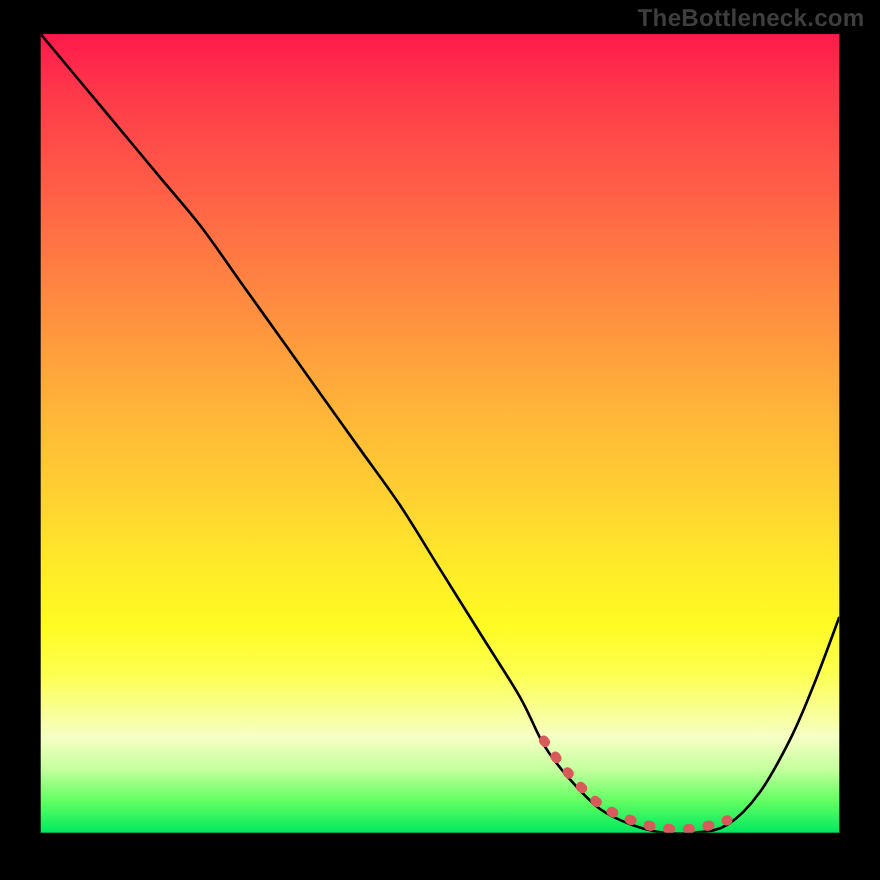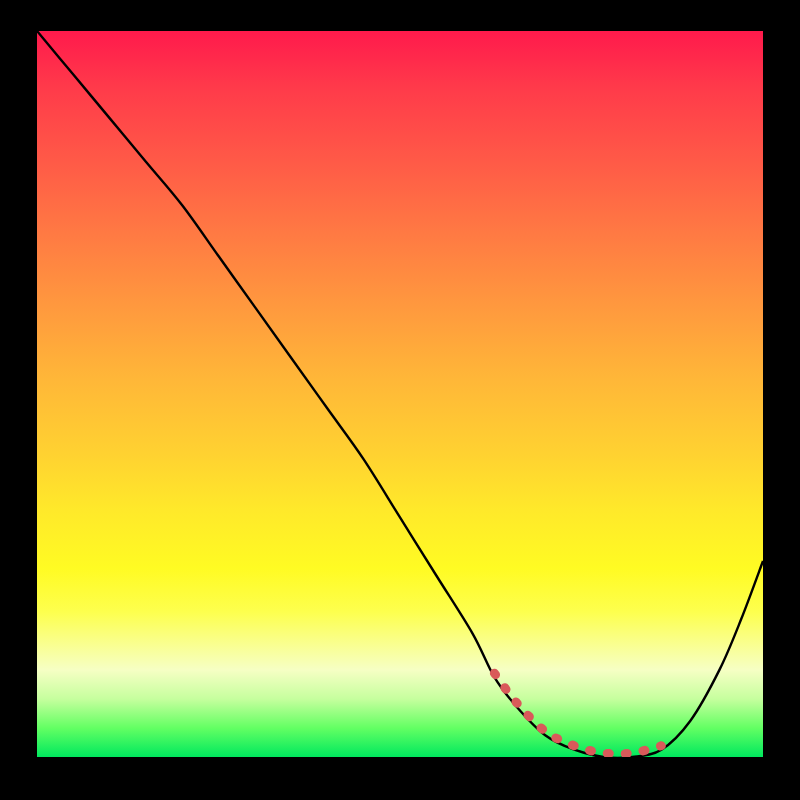--- a/index.html
+++ b/index.html
@@ -69,20 +69,21 @@
     width: 100%;
     height: 100%;
     z-index: 3;
   }
 </style>
 </head>
 <body>
 
 <div class="frame">
 
+  <div class="watermark">TheBottleneck.com</div>
 
   <div class="plot">
     <div class="gradient"></div>
 
     <svg class="curve" viewBox="0 0 726 726" preserveAspectRatio="none">
       <path id="curve-path" d="M 0,0 C 6.050000000000001,7.26000000000001 24.200000000000003,29.040000000000056 36.300000000000004,43.56000000000006 C 48.400000000000006,58.08000000000006 60.50000000000001,72.60000000000001 72.60000000000001,87.12 C 84.7,101.64 96.79999999999998,116.16000000000007 108.89999999999999,130.68000000000006 C 121,145.20000000000007 133.10000000000002,158.51000000000002 145.20000000000002,174.24 C 157.3,189.97 169.4,208.12000000000006 181.5,225.06000000000006 C 193.6,242.00000000000006 205.7,258.94 217.79999999999998,275.88 C 229.89999999999998,292.82 242,309.76 254.1,326.7 C 266.2,343.64 278.3,360.58000000000004 290.40000000000003,377.52000000000004 C 302.50000000000006,394.46000000000004 314.6,410.19000000000005 326.7,428.34000000000003 C 338.79999999999995,446.49 350.9,467.05999999999995 363,486.41999999999996 C 375.1,505.78 387.20000000000005,525.14 399.3,544.5 C 411.4,563.86 425.91999999999996,585.6399999999999 435.59999999999997,602.5799999999999 C 445.28,619.52 450.12,634.04 457.38,646.14 C 464.64,658.24 470.69000000000005,665.5 479.16,675.18 C 487.63,684.8599999999999 498.52,696.96 508.2,704.22 C 517.88,711.48 527.5600000000001,715.11 537.24,718.74 C 546.92,722.37 556.6,724.79 566.28,726 C 575.9599999999999,727.21 585.6399999999999,727.21 595.3199999999999,726 C 605,724.79 614.6800000000001,724.79 624.36,718.74 C 634.04,712.69 643.72,703.01 653.4,689.7 C 663.0799999999999,676.3900000000001 673.9699999999999,655.82 682.4399999999999,638.88 C 690.91,621.9399999999999 696.96,606.2099999999999 704.22,588.06 C 711.48,569.91 722.37,539.66 726,529.98" fill="none" stroke-width="2.4" stroke="#000000"></path>
     </svg>
 
     <svg class="marker" viewBox="0 0 726 726" preserveAspectRatio="none">
       <path id="marker-path" d="M 457.38,642.14 C 461.01,646.98 470.69000000000005,661.5 479.16,671.18 C 487.63,680.8599999999999 498.52,692.96 508.2,700.22 C 517.88,707.48 527.5600000000001,711.11 537.24,714.74 C 546.92,718.37 556.6,720.79 566.28,722 C 575.9599999999999,723.21 585.6399999999999,723.21 595.3199999999999,722 C 605,720.79 619.52,715.95 624.36,714.74" fill="none" stroke-width="9" stroke-linecap="round" stroke-dasharray="2 16" stroke="#d95a5a"></path>

